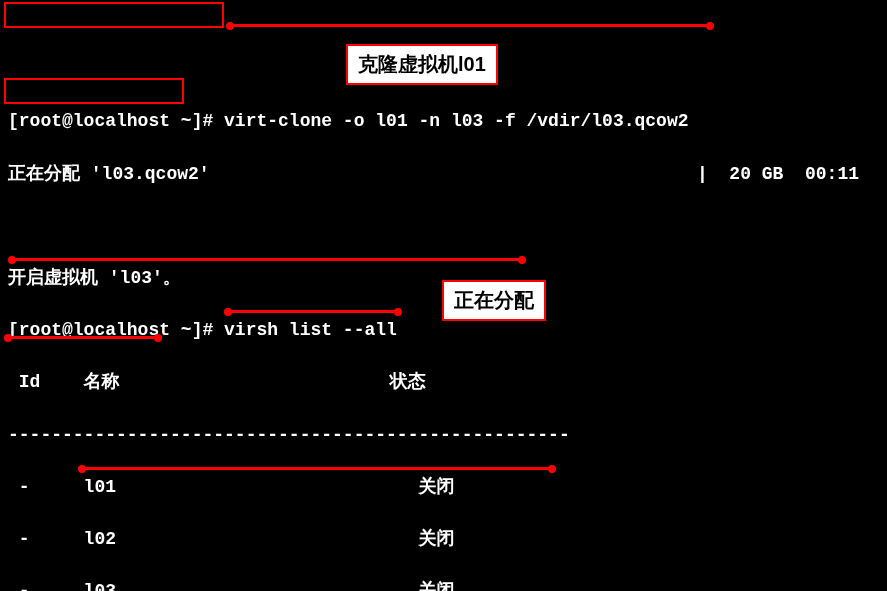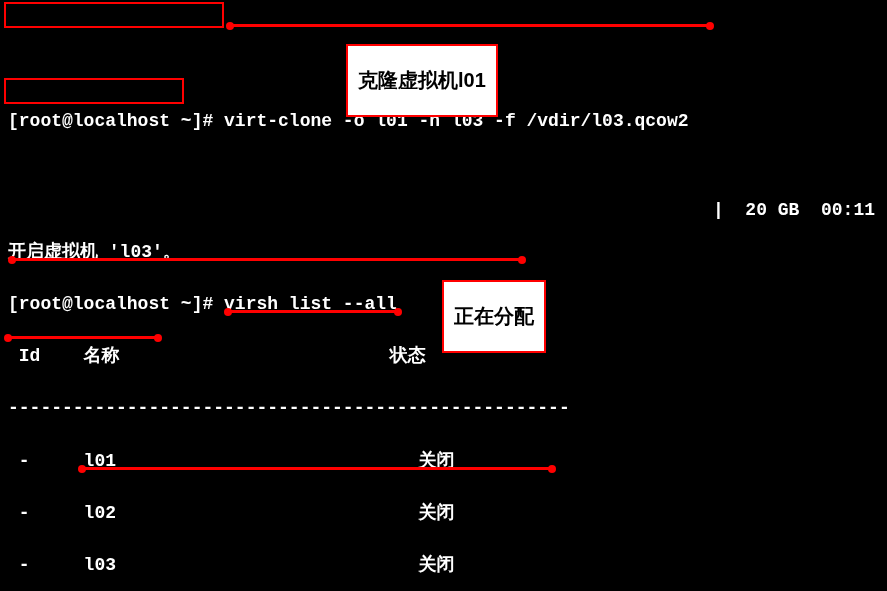--- a/index.html
+++ b/index.html
@@ -16,21 +16,21 @@
       position: relative;
       white-space: pre;
     }
     .prompt { color: #fff; }
     .cmd { color: #fff; }
     .annotation {
       display: inline-block;
       background: #fff;
       color: #000;
       border: 2px solid #ff0000;
-      padding: 20px 10px;
+      padding: 4px 10px;
       font-weight: bold;
       font-family: sans-serif;
       font-size: 20px;
       position: absolute;
     }
     .redbox {
       position: absolute;
       border: 2px solid #ff0000;
       pointer-events: none;
     }
@@ -53,21 +53,21 @@
     .redline::before { left: -4px; }
     .redline::after { right: -4px; }
     .line { white-space: pre; }
   </style>
 </head>
 <body>
 
 
 
 <div class="line"><span class="prompt">[root@localhost ~]# </span><span class="cmd">virt-clone -o l01 -n l03 -f /vdir/l03.qcow2</span></div>
-<div class="line"><span style="position:absolute; right:12px;margin-top:36px;">|  20 GB  00:11</span></div>
+<div class="line"><span>正在分配 'l03.qcow2'</span><span style="position:absolute; right:28px;">|  20 GB  00:11</span></div>
 <div class="line"><span></span>&nbsp;</div>
 <div class="line"><span>开启虚拟机 'l03'。</span></div>
 <div class="line"><span class="prompt">[root@localhost ~]# </span><span class="cmd">virsh list --all</span></div>
 <div class="line"><span> Id    名称                         状态</span></div>
 <div class="line"><span>----------------------------------------------------</span></div>
 <div class="line"><span> -     l01                            关闭</span></div>
 <div class="line"><span> -     l02                            关闭</span></div>
 <div class="line"><span> -     l03                            关闭</span></div>
 
 

